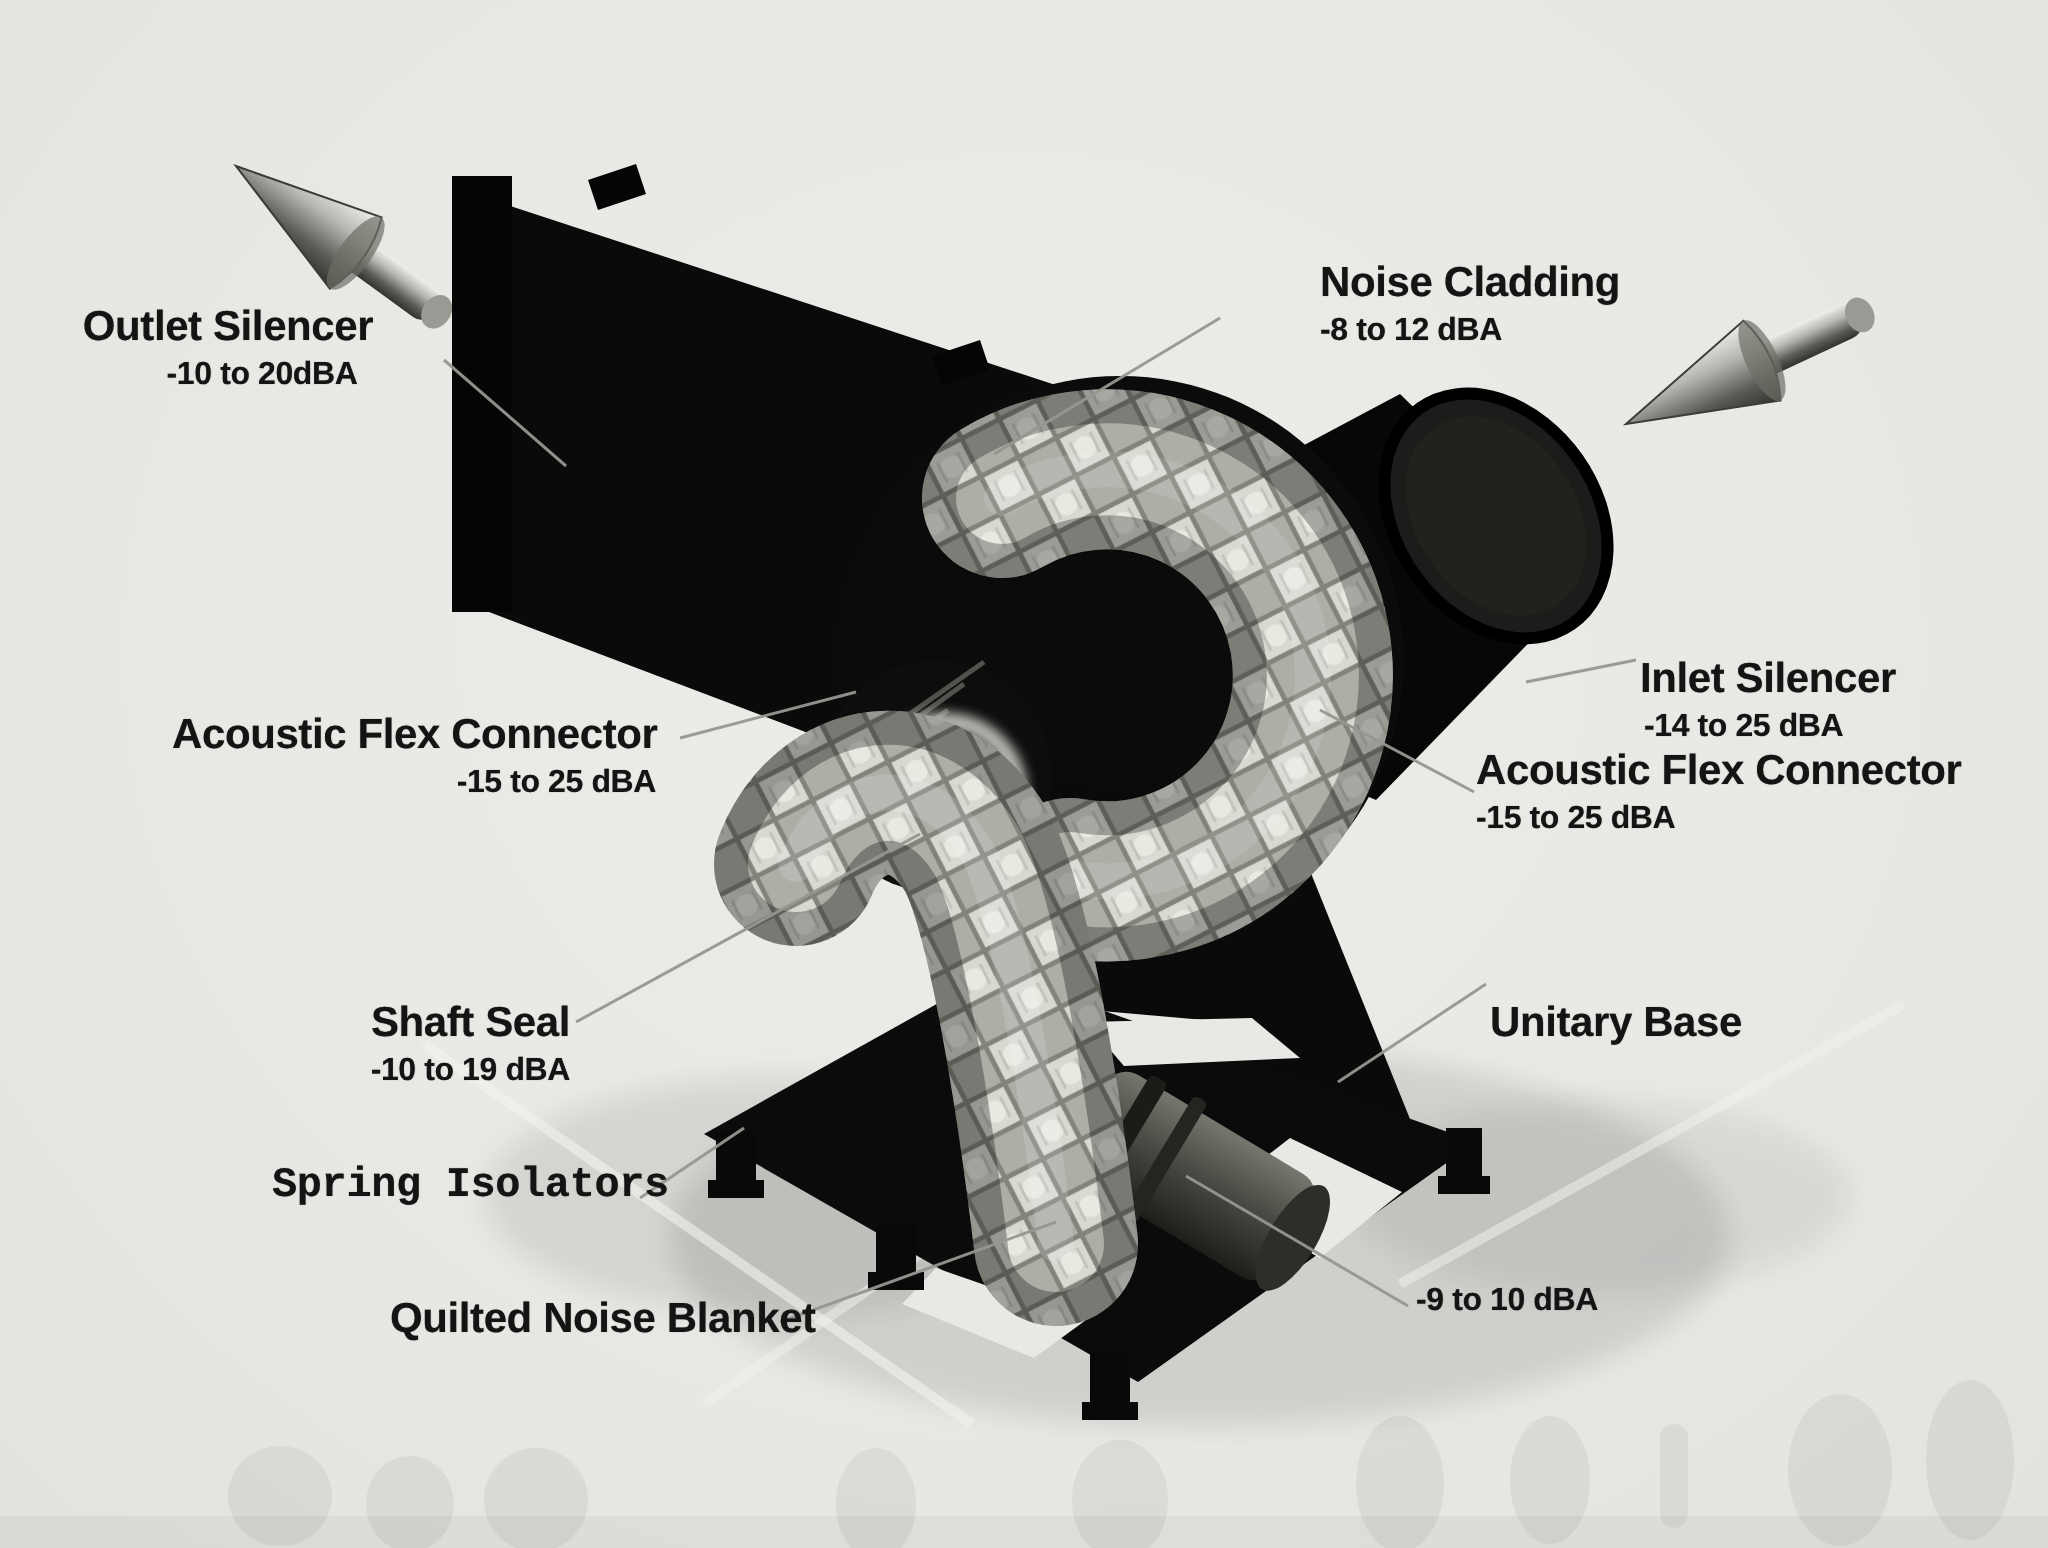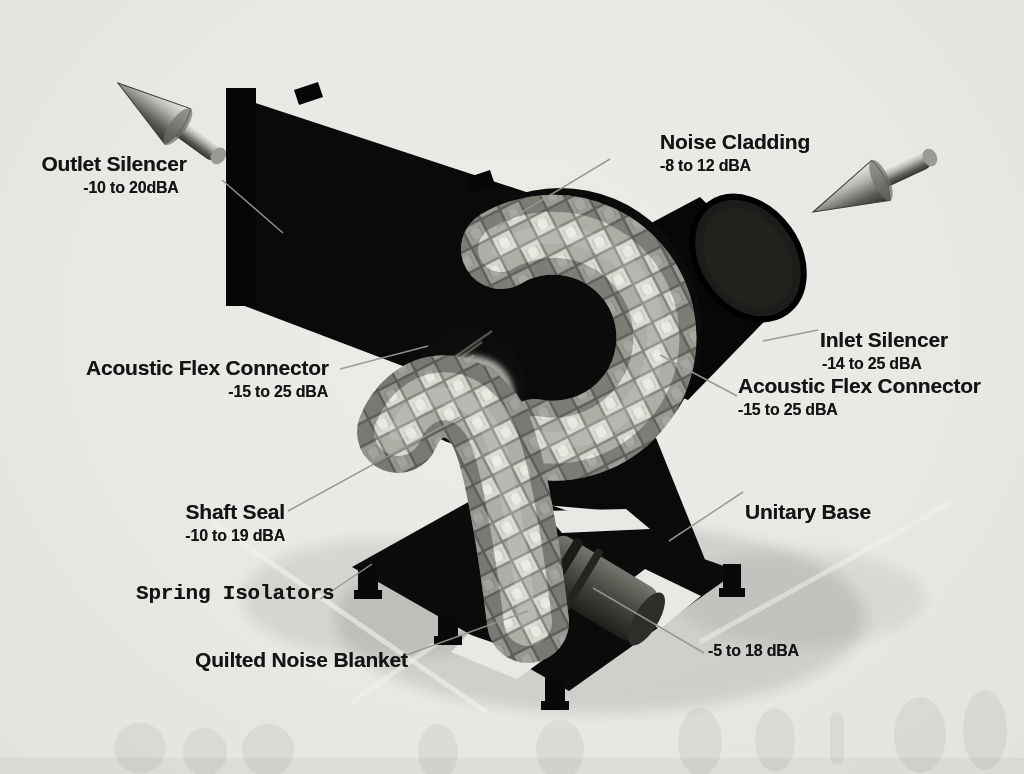--- a/index.html
+++ b/index.html
@@ -227,16 +227,16 @@
 
   <div class="callout" id="lab-quilt">
     <span class="cname">Quilted Noise Blanket</span>
   </div>
 
   <div class="callout" id="lab-base">
     <span class="cname">Unitary Base</span>
   </div>
 
   <div class="callout" id="lab-motor">
-    <span class="crange">-5 to 18 dBA</span>
+    <span class="crange">-9 to 10 dBA</span>
   </div>
 
 </div>
 
 </body></html>

